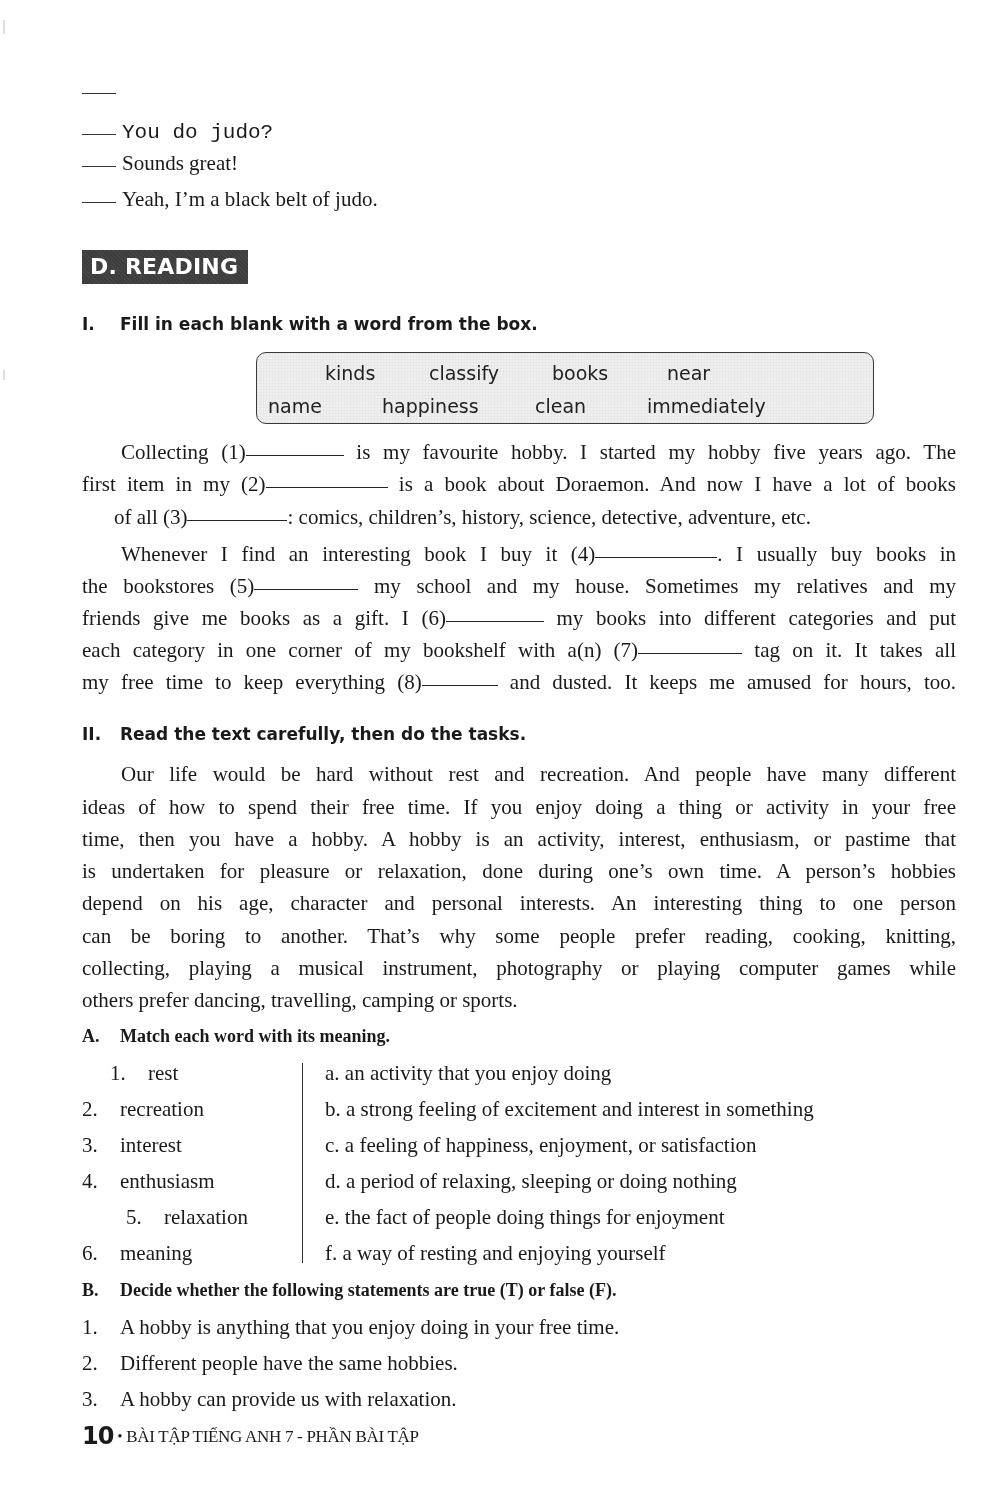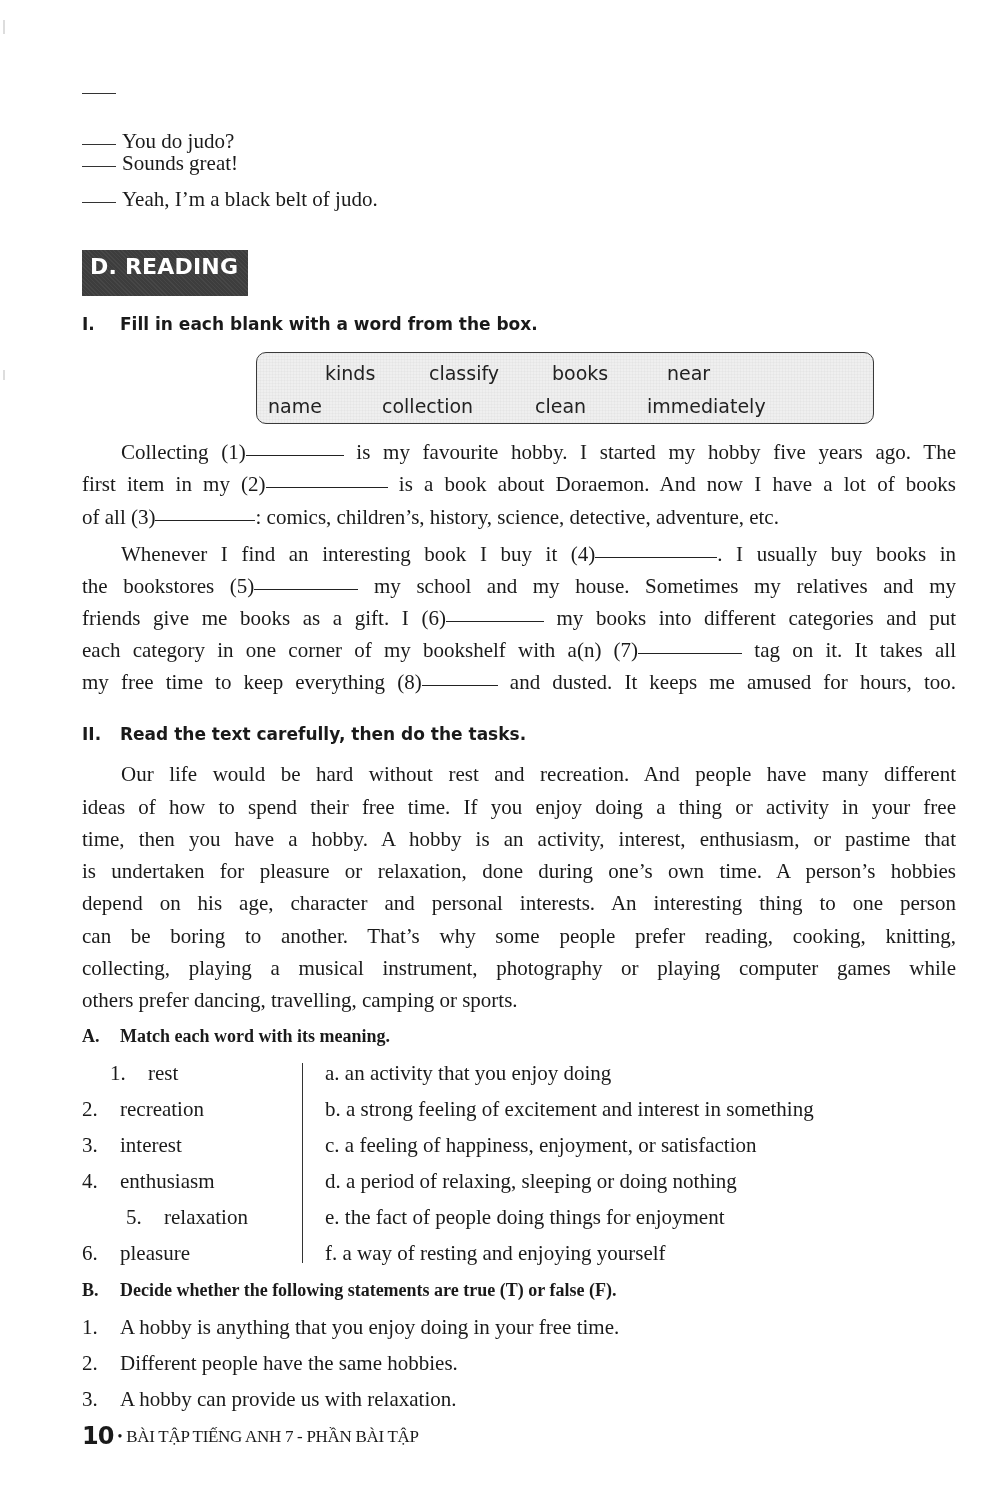--- a/index.html
+++ b/index.html
@@ -17,21 +17,21 @@
       font-size: 21px; line-height: 28px; white-space: nowrap;
     }
     .dlg-blank {
       display: inline-block; width: 34px; height: 1px;
       border-bottom: 1px solid #333; margin-right: 6px; vertical-align: 3px;
     }
 
     
     .section-heading {
       position: absolute; left: 82px; top: 250px;
-      height: 46px; padding: 0 10px 0 8px;
+      height: 34px; padding: 0 10px 0 8px;
       background: #3d3d3d; color: #ffffff;
       font-family: "DejaVu Sans", "Liberation Sans", sans-serif;
       font-weight: bold; font-size: 22px; line-height: 34px;
       letter-spacing: 0.2px;
       background-image: repeating-linear-gradient(45deg, rgba(255,255,255,0.05) 0 1px, transparent 1px 3px);
     }
 
     
     .instr {
       position: absolute; left: 82px;
@@ -106,21 +106,21 @@
 </head>
 <body>
 
 <div class="margin-speck" style="top:20px;height:14px;"></div>
 <div class="margin-speck" style="top:370px;height:10px;"></div>
 
 <div>
   <div class="dlg-line" style="top:76px;">
     <span class="dlg-blank"></span>
   </div>
-  <div class="dlg-line" style="top:127px;">
+  <div class="dlg-line" style="top:119px;font-family:Liberation Mono, monospace;">
     <span class="dlg-blank"></span><span>You do judo?</span>
   </div>
   <div class="dlg-line" style="top:149px;">
     <span class="dlg-blank"></span><span>Sounds great!</span>
   </div>
   <div class="dlg-line" style="top:185px;">
     <span class="dlg-blank"></span><span>Yeah, I’m a black belt of judo.</span>
   </div>
 </div>
 
@@ -129,33 +129,33 @@
 <div class="instr" style="top:312px;">
   <span class="num">I.</span><span>Fill in each blank with a word from the box.</span>
 </div>
 
 <div class="word-box">
   <span class="word" style="left:68px; top:8px;">kinds</span>
   <span class="word" style="left:172px; top:8px;">classify</span>
   <span class="word" style="left:295px; top:8px;">books</span>
   <span class="word" style="left:410px; top:8px;">near</span>
   <span class="word" style="left:11px; top:41px;">name</span>
-  <span class="word" style="left:125px; top:41px;">collection</span>
+  <span class="word" style="left:125px; top:41px;">happiness</span>
   <span class="word" style="left:278px; top:41px;">clean</span>
   <span class="word" style="left:390px; top:41px;">immediately</span>
 </div>
 
 <div>
   <div class="para-line indent" style="top:438px;">
     <span>Collecting (1)</span><span class="blank" style="width:98px;"></span><span> is my favourite hobby. I started my hobby five years ago. The</span>
   </div>
   <div class="para-line" style="top:470px;">
     <span>first item in my (2)</span><span class="blank" style="width:122px;"></span><span> is a book about Doraemon. And now I have a lot of books</span>
   </div>
-  <div class="para-line last" style="top:503px;">
+  <div class="para-line last" style="top:503px;margin-left:32px;">
     <span>of all (3)</span><span class="blank" style="width:100px;"></span><span>: comics, children’s, history, science, detective, adventure, etc.</span>
   </div>
 </div>
 
 <div>
   <div class="para-line indent" style="top:540px;">
     <span>Whenever I find an interesting book I buy it (4)</span><span class="blank" style="width:122px;"></span><span>. I usually buy books in</span>
   </div>
   <div class="para-line" style="top:572px;">
     <span>the bookstores (5)</span><span class="blank" style="width:104px;"></span><span> my school and my house. Sometimes my relatives and my</span>
@@ -189,21 +189,21 @@
 <div class="subhead" style="top:1022px;">
   <span class="letter">A.</span><span>Match each word with its meaning.</span>
 </div>
 
 <div>
   <div class="match-left" style="top:1059px;margin-left:28px;"><span class="n">1.</span><span>rest</span></div>
   <div class="match-left" style="top:1095px;"><span class="n">2.</span><span>recreation</span></div>
   <div class="match-left" style="top:1131px;"><span class="n">3.</span><span>interest</span></div>
   <div class="match-left" style="top:1167px;"><span class="n">4.</span><span>enthusiasm</span></div>
   <div class="match-left" style="top:1203px;margin-left:44px;"><span class="n">5.</span><span>relaxation</span></div>
-  <div class="match-left" style="top:1239px;"><span class="n">6.</span><span>pleasure</span></div>
+  <div class="match-left" style="top:1239px;"><span class="n">6.</span><span>meaning</span></div>
 </div>
 
 <div class="match-divider"></div>
 
 <div>
   <div class="match-right" style="top:1059px;">a. an activity that you enjoy doing</div>
   <div class="match-right" style="top:1095px;">b. a strong feeling of excitement and interest in something</div>
   <div class="match-right" style="top:1131px;">c. a feeling of happiness, enjoyment, or satisfaction</div>
   <div class="match-right" style="top:1167px;">d. a period of relaxing, sleeping or doing nothing</div>
   <div class="match-right" style="top:1203px;">e. the fact of people doing things for enjoyment</div>

